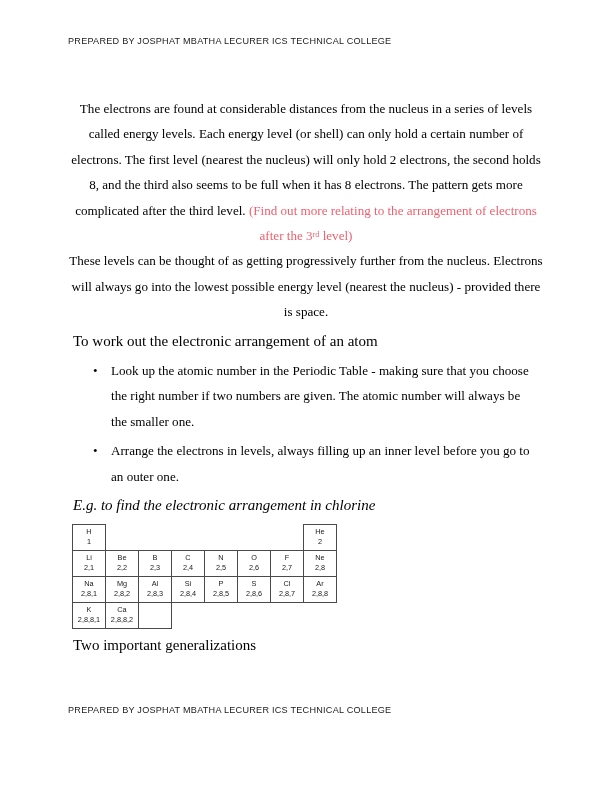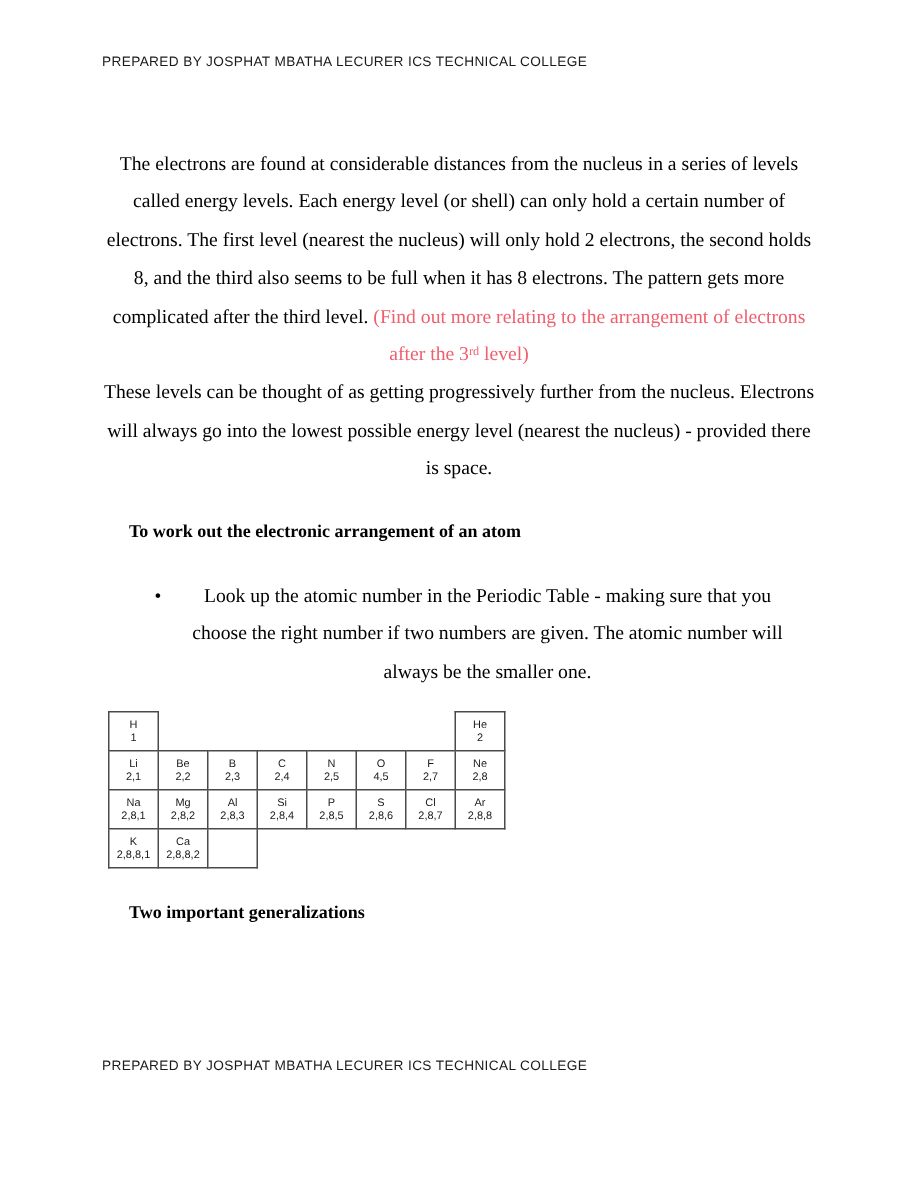--- a/index.html
+++ b/index.html
@@ -49,42 +49,41 @@
     line-height: 25.4px;
     text-align: center;
   }
   .red { color: #ef5f6e; }
   sup {
     font-size: 0.62em;
     vertical-align: 0.42em;
     line-height: 0;
   }
   h4.sec {
-    margin: 17px;
-    font-size: 12px;
-    line-height: 25.4px;
-    font-weight: bold;
+    margin: 4px;
+    font-size: 15px;
+    line-height: 25.4px;
+    font-weight: normal;
   }
   h4.sec.italic {
     font-style: italic;
   }
 
   
   ul.bullets {
     margin: 0;
     padding: 0;
     list-style: none;
   }
   ul.bullets li {
     position: relative;
-    margin: 14px;
+    margin: 4px;
     padding-left: 38px;
     font-size: 13.1px;
     line-height: 25.4px;
-    text-align: center;
   }
   ul.bullets li::before {
     content: "\2022";
     position: absolute;
     left: 20px;
     top: 0;
     font-size: 13px;
     line-height: 25.4px;
   }
 
@@ -133,22 +132,24 @@
   <div class="content">
 
     <p class="body"><span>The electrons are found at considerable distances from the nucleus in a series of levels called energy levels. Each energy level (or shell) can only hold a certain number of electrons. The first level (nearest the nucleus) will only hold 2 electrons, the second holds 8, and the third also seems to be full when it has 8 electrons. The pattern gets more complicated after the third level. </span><span class="red">(Find out more relating to the arrangement of electrons after the 3</span><sup class="red">rd</sup><span class="red"> level)</span></p>
 
     <p class="body">These levels can be thought of as getting progressively further from the nucleus. Electrons will always go into the lowest possible energy level (nearest the nucleus) - provided there is space.</p>
 
     <h4 class="sec">To work out the electronic arrangement of an atom</h4>
 
     <ul class="bullets">
       <li>Look up the atomic number in the Periodic Table - making sure that you choose the right number if two numbers are given. The atomic number will always be the smaller one.</li>
+      <li>Arrange the electrons in levels, always filling up an inner level before you go to an outer one.</li>
     </ul>
 
+    <h4 class="sec italic">E.g. to find the electronic arrangement in chlorine</h4>
 
     <ul class="bullets">
     </ul>
 
 
     <div class="ptable-wrap">
       <table class="ptable">
         <tbody>
           <tr>
             <td>
@@ -183,21 +184,21 @@
             <td>
               <span class="sym">C</span>
               <span class="cfg">2,4</span>
             </td>
             <td>
               <span class="sym">N</span>
               <span class="cfg">2,5</span>
             </td>
             <td>
               <span class="sym">O</span>
-              <span class="cfg">4,5</span>
+              <span class="cfg">2,6</span>
             </td>
             <td>
               <span class="sym">F</span>
               <span class="cfg">2,7</span>
             </td>
             <td>
               <span class="sym">Ne</span>
               <span class="cfg">2,8</span>
             </td>
           </tr>

